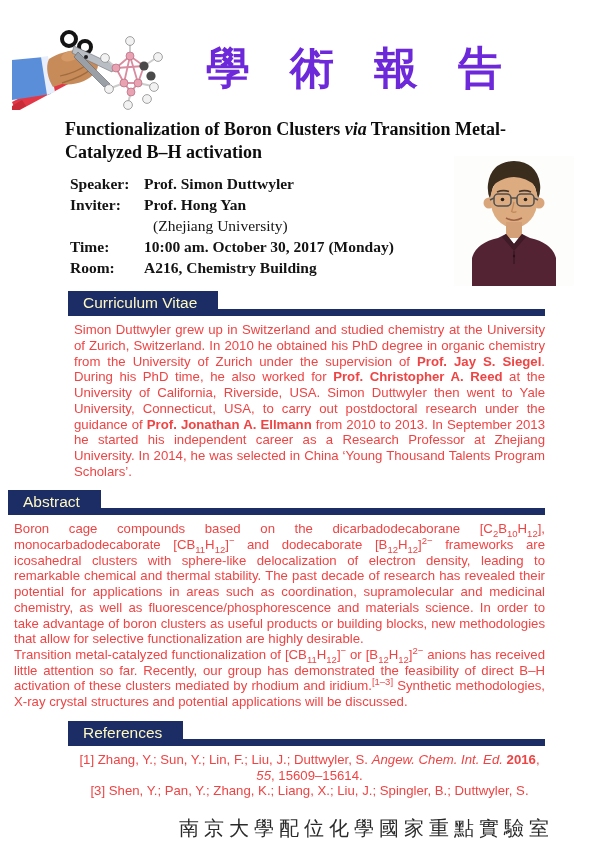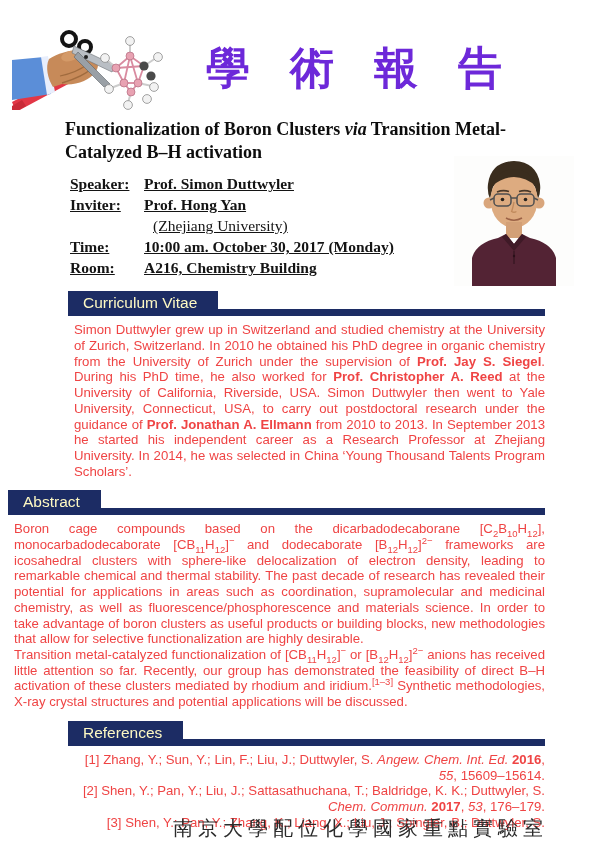--- a/index.html
+++ b/index.html
@@ -14,21 +14,21 @@
     flex:1;text-align:center;font-family:"DejaVu Serif","Liberation Serif",serif;
     font-size:44px;font-weight:bold;letter-spacing:40px;margin-right:-2px;
     color:#6d28d9;white-space:nowrap;line-height:84px;
   }
   
   .title{
     font-family:"Liberation Serif",serif;font-weight:bold;font-size:18px;
     line-height:1.26;margin:6px 60px 0 65px;color:#0d0d0d;
   }
   
-  .info{margin:10px 0 0 70px;width:380px;text-decoration:underline;}
+  .info{margin:10px 0 0 70px;width:380px;}
   .info-row{display:flex;font-family:"Liberation Serif",serif;font-weight:bold;
     font-size:15.5px;line-height:21px;}
   .info-label{width:74px;flex:0 0 auto;}
   .info-value{flex:1;}
   .info-row.plain .info-value{font-weight:normal;padding-left:9px;}
   .photo{position:absolute;top:156px;right:26px;width:120px;height:130px;}
   
   .section{margin:0 55px 0 68px;}
   .section.cv{margin-top:13px;}
   .section.abstract{margin-top:11px;margin-left:8px;}
@@ -38,24 +38,24 @@
     background:var(--banner-navy,#1c2c64);color:#fef9c3;font-size:15.5px;
     padding:2px 21px 3px 15px;line-height:20px;white-space:nowrap;
   }
   .banner-bar{flex:1;height:7px;background:var(--banner-navy,#1c2c64);}
   .body-text{
     font-size:13.2px;line-height:15.7px;text-align:justify;margin-top:6px;
     padding-left:6px;color:#ef4444;
   }
   .body-text p{margin:0;}
   .body-text sub,.body-text sup{font-size:9.5px;line-height:0;}
-  .refs .body-text{text-align:right;}
+  .refs .body-text{text-align:center;}
   
   .footer{
-    position:absolute;bottom:22px;right:52px;
+    position:absolute;bottom:22px;right:46px;
     font-family:"DejaVu Serif","Liberation Serif",serif;
     font-size:20px;letter-spacing:5px;color:#2b2b2b;white-space:nowrap;
   }
 </style>
 </head>
 <body>
 
 <div class="page">
 
   <div class="masthead">
@@ -204,20 +204,19 @@
     </div>
   </div>
 
   <div class="section refs">
     <div class="banner">
       <span class="banner-box">References</span>
       <span class="banner-bar"></span>
     </div>
     <div class="body-text">
       <p><span>[1] Zhang, Y.; Sun, Y.; Lin, F.; Liu, J.; Duttwyler, S. </span><span style="font-style: italic;">Angew. Chem. Int. Ed.</span><span> </span><span style="font-weight: bold;">2016</span><span>, </span><span style="font-style: italic;">55</span><span>, 15609–15614.</span></p>
-      <p><span>[2] Shen, Y.; Pan, Y.; Liu, J.; Sattasathuchana, T.; Baldridge, K. K.; Duttwyler, S. </span><span style="font-style: italic;">Chem. Commun.</span><span> </span><span style="font-weight: bold;">2017</span><span>, </span><span style="font-style: italic;">53</span><span>, 176–179.</span></p>
       <p><span>[3] Shen, Y.; Pan, Y.; Zhang, K.; Liang, X.; Liu, J.; Spingler, B.; Duttwyler, S. </span></p>
     </div>
   </div>
 
   <div class="footer">南京大學配位化學國家重點實驗室</div>
 
 </div>
 
 </body></html>

